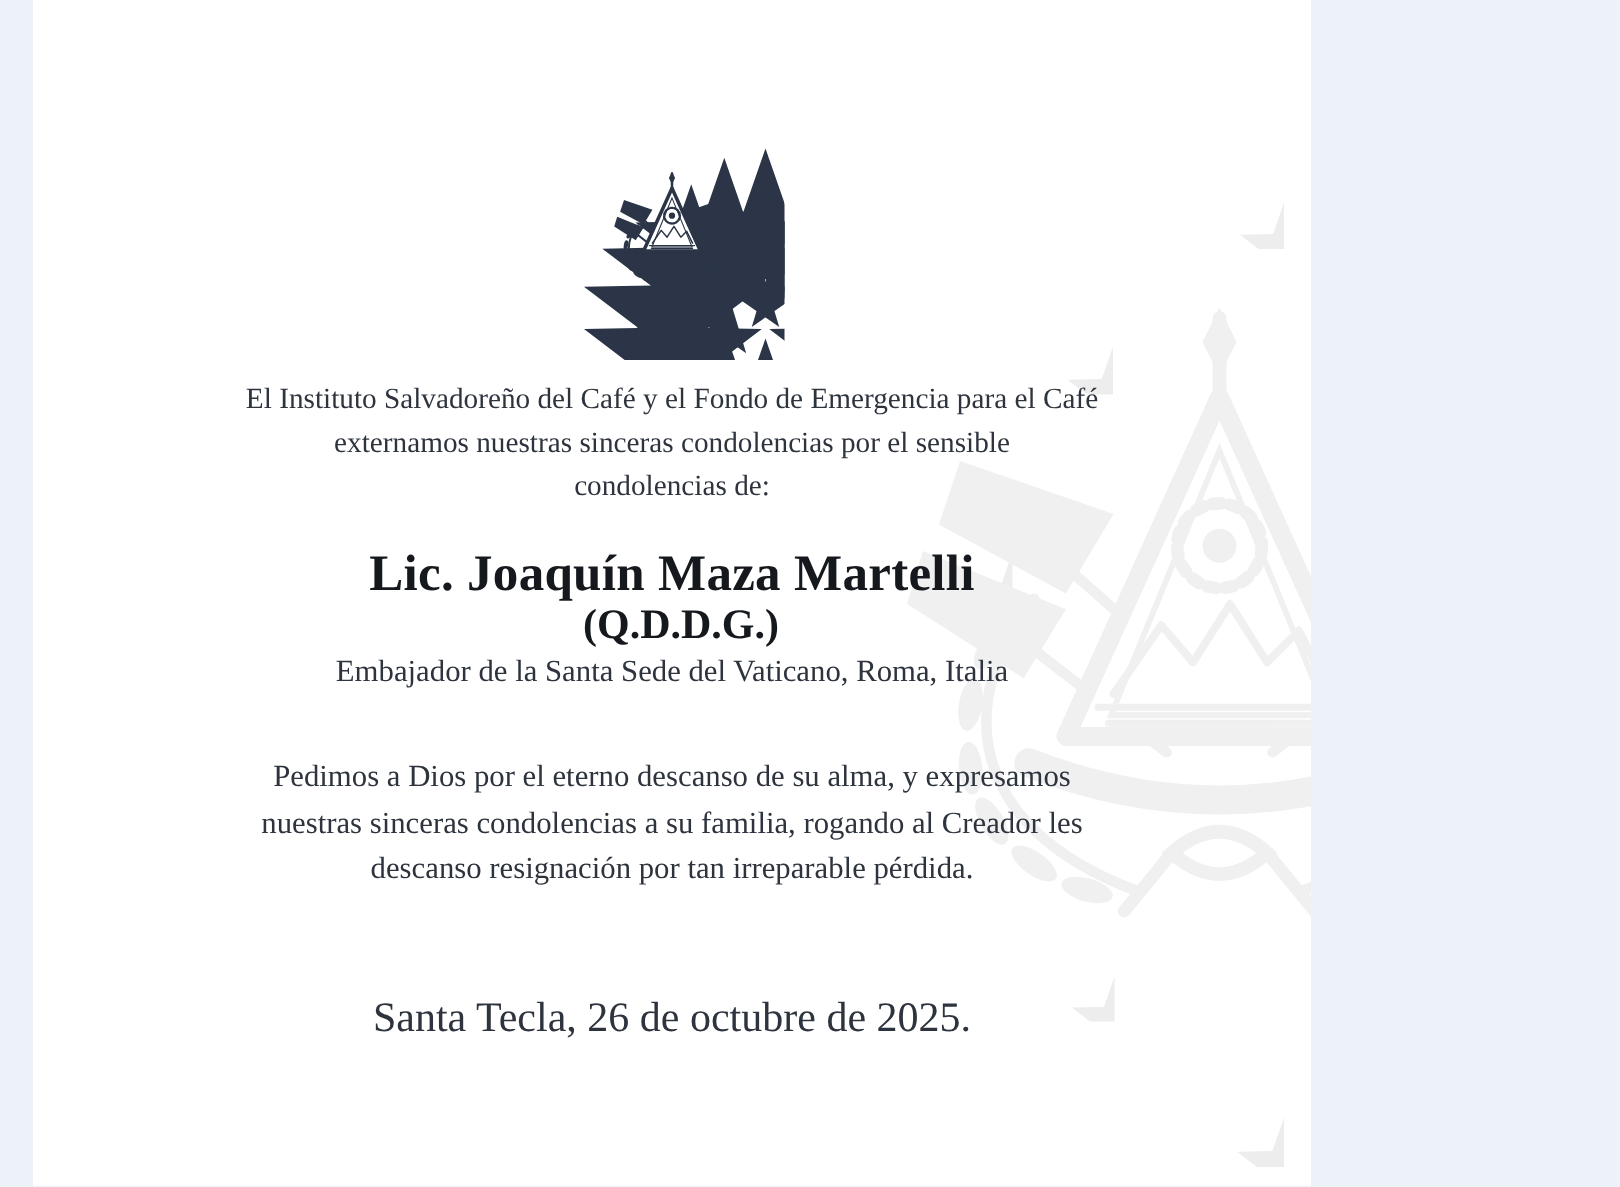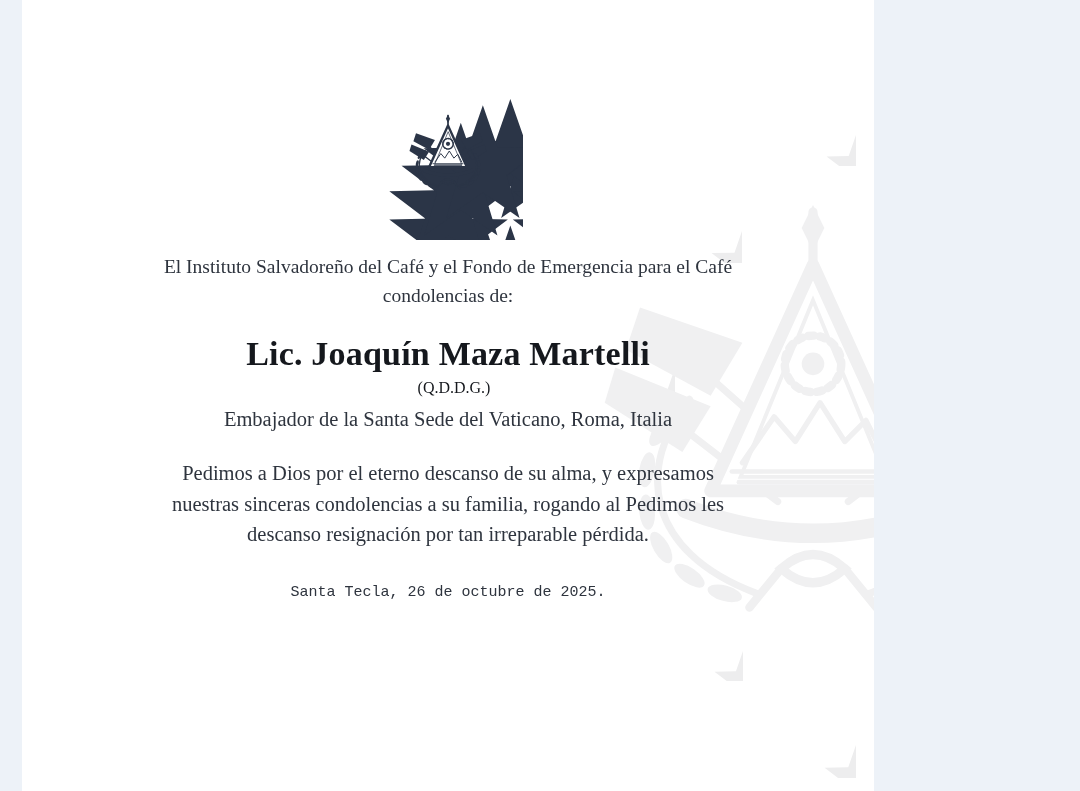--- a/index.html
+++ b/index.html
@@ -14,24 +14,24 @@
     background:var(--page-bg,#ffffff);overflow:hidden;
   }
   .watermark-layer{position:absolute;inset:0;z-index:0;pointer-events:none;}
   .wm-star{position:absolute;color:var(--watermark-star,#ededee);}
   .wm-coat{position:absolute;left:576px;top:205px;color:var(--watermark,#f0f0f1);}
   .content{position:relative;z-index:1;text-align:center;color:var(--text,#2e343e);}
   .emblem{margin:90px auto 0;width:150px;height:150px;color:var(--emblem,#2b3547);}
   .emblem svg{display:block;width:100%;height:100%;}
   .intro{margin-top:12px;font-size:19.5px;line-height:29px;}
   .name{margin-top:26px;font-size:34px;line-height:36px;font-weight:bold;color:var(--heading,#15181d);letter-spacing:.2px;}
-  .qddg{font-size:16px;line-height:32px;font-weight:normal;color:var(--heading,#15181d);margin-left:12px;}
+  .qddg{font-size:28px;line-height:32px;font-weight:bold;color:var(--heading,#15181d);margin-left:12px;}
   .role{font-size:20.5px;line-height:30px;text-align:center;}
-  .body-text{margin-top:24px;font-size:20.5px;line-height:30.5px;}
-  .dateline{margin-top:28px;font-size:15px;line-height:30px;font-family:Liberation Mono, monospace;}
+  .body-text{margin-top:40px;font-size:20.5px;line-height:30.5px;}
+  .dateline{margin-top:69px;font-size:28px;line-height:30px;}
 </style>
 </head>
 <body>
 
 <svg width="0" height="0" style="position:absolute" aria-hidden="true">
   <defs>
     <symbol id="star5" viewBox="-10 -10 20 20" overflow="visible">
       <polygon points="0,-10 2.35,-3.24 9.51,-3.09 3.8,1.24 5.88,8.09 0,4 -5.88,8.09 -3.8,1.24 -9.51,-3.09 -2.35,-3.24"></polygon>
     </symbol>
     <symbol id="coat" viewBox="0 0 120 132" overflow="visible">
@@ -130,30 +130,31 @@
             <use href="#star5" transform="translate(-74.09,-16.91) scale(0.85)"></use>
             <use href="#star5" transform="translate(-59.42,-47.40) scale(0.85)"></use>
             <use href="#star5" transform="translate(-32.97,-68.48) scale(0.85)"></use>
           </g>
           <use href="#coat" x="-47" y="-56" width="94" height="104"></use>
         </svg>
       </div>
 
       <div class="intro">
         <div>El Instituto Salvadoreño del Café y el Fondo de Emergencia para el Café</div>
+        <div>externamos nuestras sinceras condolencias por el sensible</div>
         <div>condolencias de:</div>
       </div>
 
       <div class="name">Lic. Joaquín Maza Martelli</div>
       <div class="qddg">(Q.D.D.G.)</div>
       <div class="role">Embajador de la Santa Sede del Vaticano, Roma, Italia</div>
 
       <div class="body-text">
         <div>Pedimos a Dios por el eterno descanso de su alma, y expresamos</div>
-        <div>nuestras sinceras condolencias a su familia, rogando al Pedimos les</div>
+        <div>nuestras sinceras condolencias a su familia, rogando al Creador les</div>
         <div>descanso resignación por tan irreparable pérdida.</div>
       </div>
 
       <div class="dateline">Santa Tecla, 26 de octubre de 2025.</div>
 
     </div>
   </div>
 </div>
 
 </body></html>

